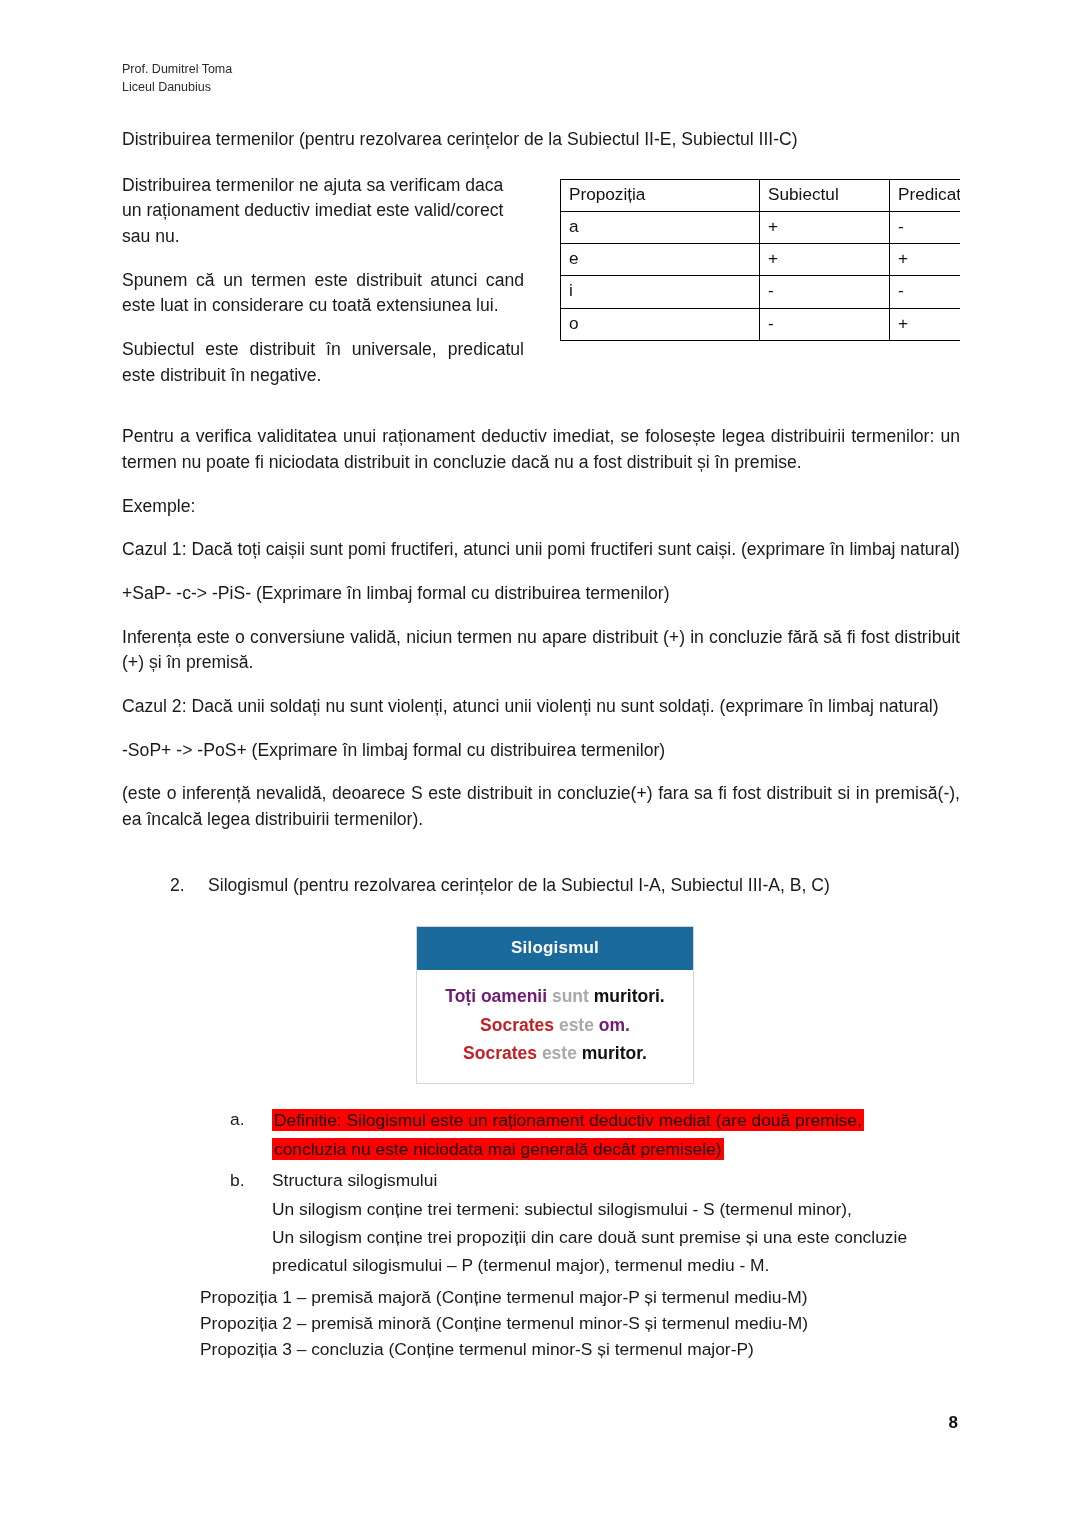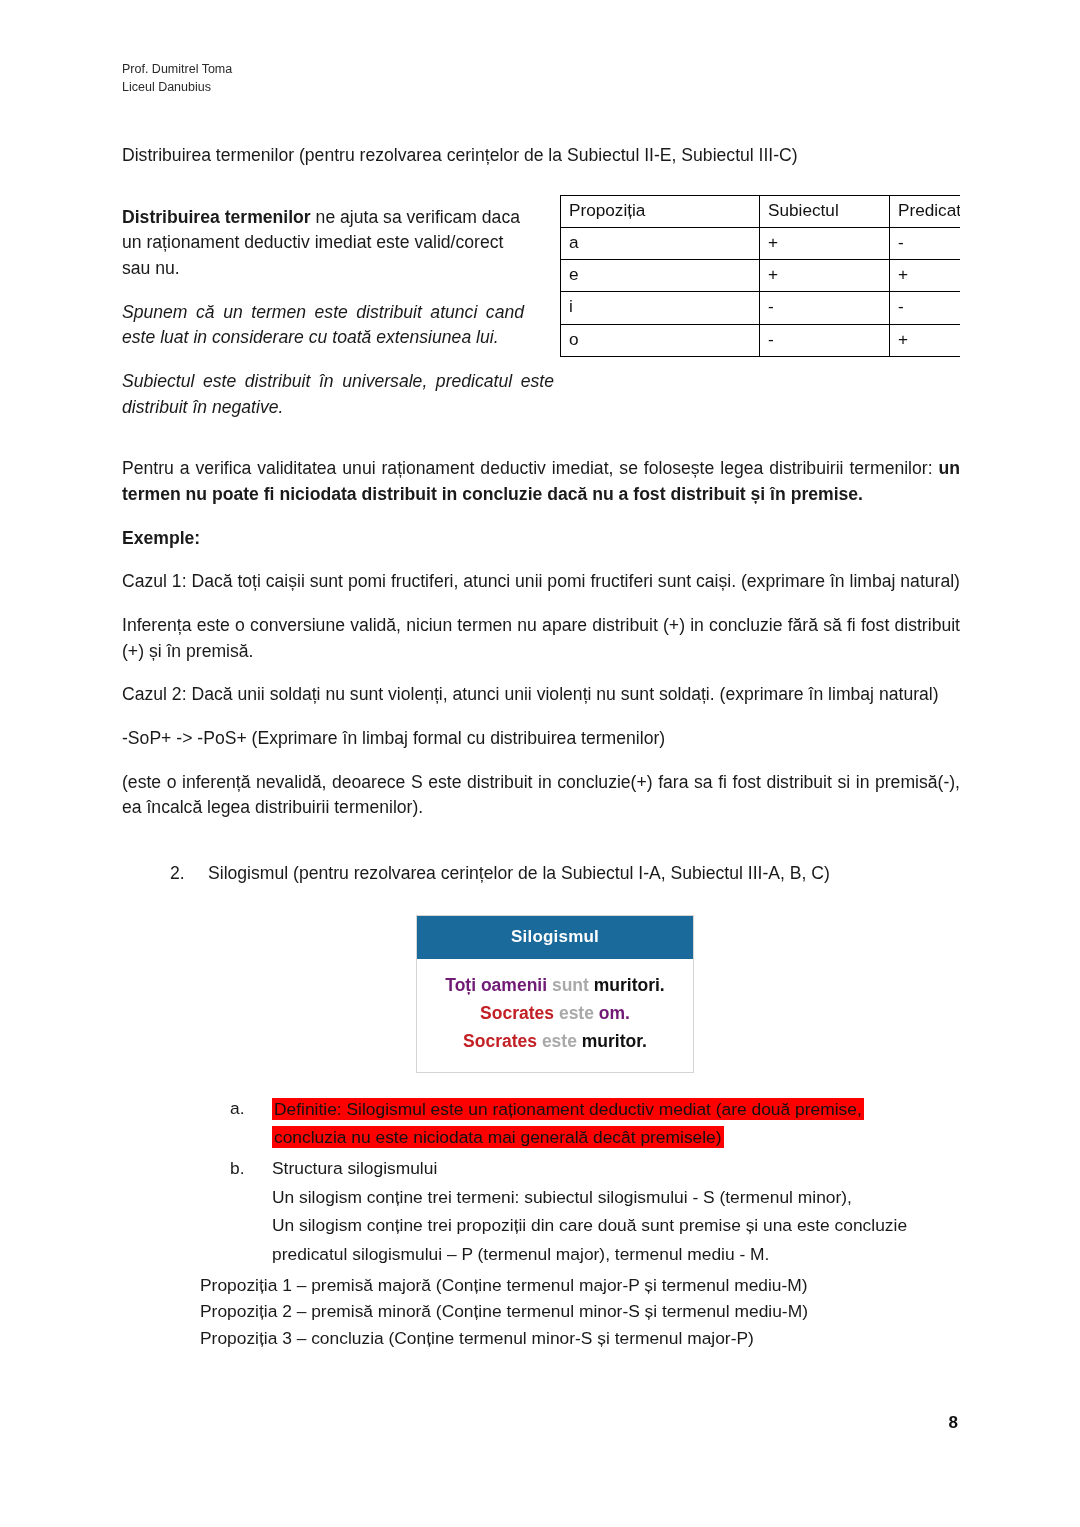--- a/index.html
+++ b/index.html
@@ -30,27 +30,27 @@
   .doc-header div { white-space: nowrap; }
 
   .content {
     position: absolute;
     left: 122px;
     top: 125px;
     width: 838px;
   }
 
   p.para {
-    margin: 18px 0 18px 0;
+    margin: 2px 0 18px 0;
     font-size: 17.6px;
     line-height: 1.46;
     color: #1a1a1a;
   }
   p.justify { text-align: justify; }
-  .b { font-weight: bold; }
+  .b { font-weight: normal; }
 
   
   .intro-line { margin-bottom: 24px; }
 
   
   .float-wrap {
     position: relative;
     overflow: hidden;
     margin-bottom: 18px;
   }
@@ -75,21 +75,21 @@
     height: 22px;
   }
   table.dist-table th { font-weight: normal; }
   .col-a { width: 182px; }
   .col-b { width: 113px; }
   .col-c { width: 105px; }
 
   .left-col {
     width: 432px;
   }
-  .left-col p { margin: 0 0 18px 0; font-style: italic; }
+  .left-col p { margin: 0 0 18px 0; }
 
   
   .numbered {
     margin: 40px 0 0 0;
     padding-left: 48px;
     position: relative;
     font-size: 17.6px;
     line-height: 1.46;
   }
   .numbered .num {
@@ -241,20 +241,21 @@
         <p class="para justify">Subiectul este distribuit în universale, predicatul este distribuit în negative.</p>
       </div>
 
     </div>
 
     <p class="para justify"><span>Pentru a verifica validitatea unui raționament deductiv imediat, se folosește legea distribuirii termenilor: </span><span class="b">un termen nu poate fi niciodata distribuit in concluzie dacă nu a fost distribuit și în premise.</span></p>
 
     <p class="para"><span class="b">Exemple:</span></p>
 
     <p class="para justify">Cazul 1: Dacă toți caișii sunt pomi fructiferi, atunci unii pomi fructiferi sunt caiși. (exprimare în limbaj natural)</p>
+    <p class="para">+SaP- -c-&gt; -PiS- (Exprimare în limbaj formal cu distribuirea termenilor)</p>
     <p class="para justify">Inferența este o conversiune validă, niciun termen nu apare distribuit (+) in concluzie fără să fi fost distribuit (+) și în premisă.</p>
 
     <p class="para justify">Cazul 2: Dacă unii soldați nu sunt violenți, atunci unii violenți nu sunt soldați. (exprimare în limbaj natural)</p>
     <p class="para">-SoP+ -&gt; -PoS+ (Exprimare în limbaj formal cu distribuirea termenilor)</p>
     <p class="para justify"> (este o inferență nevalidă, deoarece S este distribuit in concluzie(+) fara sa fi fost distribuit si in premisă(-), ea încalcă legea distribuirii termenilor).</p>
 
     <div class="numbered">
       <span class="num">2.</span>
       <span class="txt">Silogismul (pentru rezolvarea cerințelor de la Subiectul I-A, Subiectul III-A, B, C)</span>
     </div>

